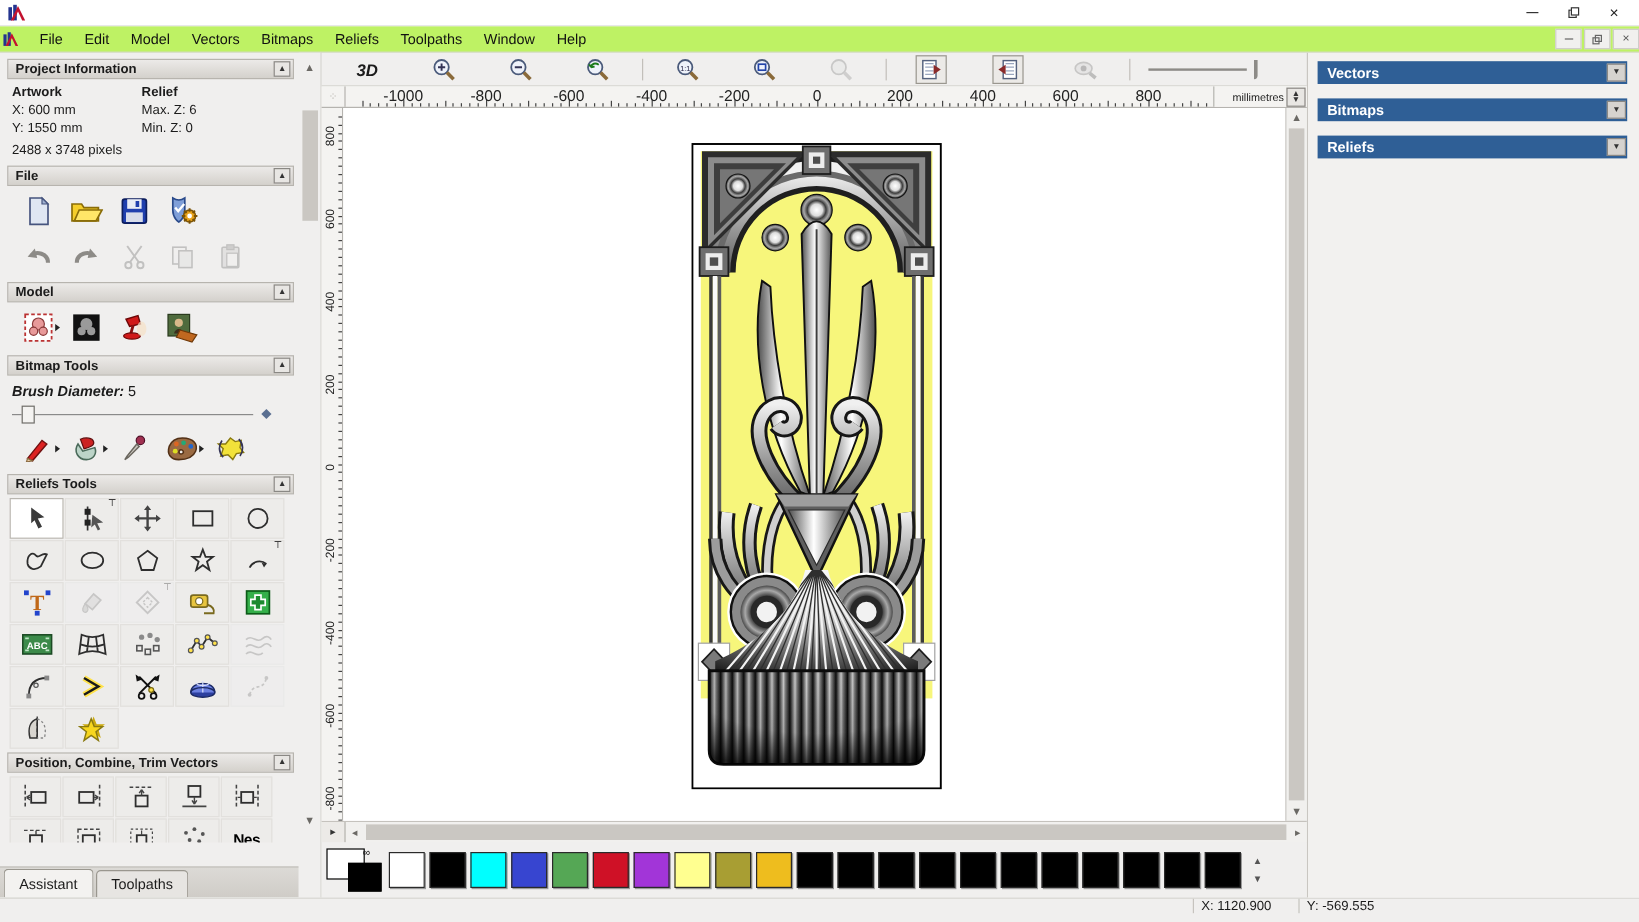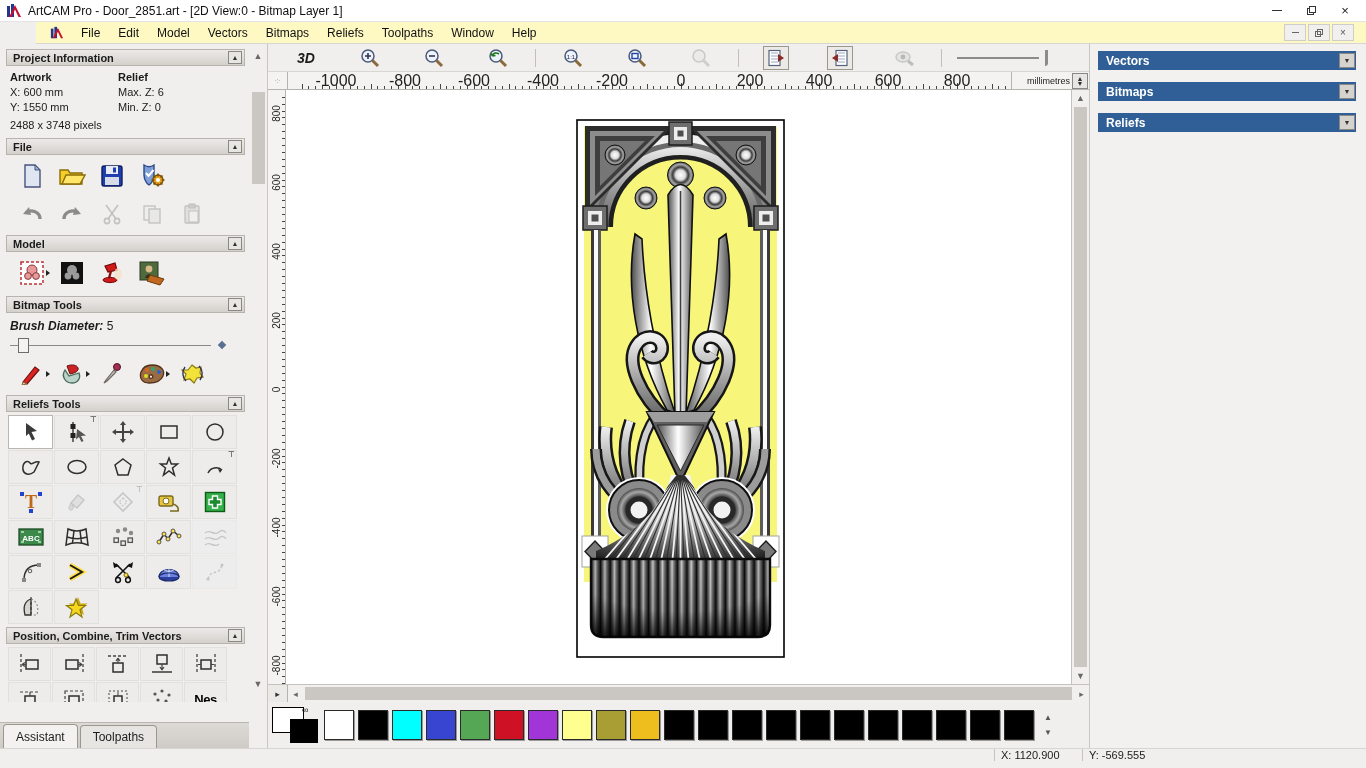--- a/index.html
+++ b/index.html
@@ -12,21 +12,21 @@
   .titlebar .logo { width:16px; height:16px; margin:0 6px 0 2px; }
   .title-text { font-size:12px; color:#111; }
   .titlebar .spacer { flex:1; }
   .winbtn { width:34px; height:21px; display:flex; align-items:center; justify-content:center; color:#222; font-size:13px; }
   .min-glyph { display:block; width:10px; height:1px; background:#333; }
   .restore-glyph { position:relative; width:9px; height:9px; }
   .restore-glyph .b1 { position:absolute; right:0; top:0; width:7px; height:7px; border:1px solid #333; background:#fff; }
   .restore-glyph .b2 { position:absolute; left:0; bottom:0; width:7px; height:7px; border:1px solid #333; background:#fff; }
 
   
-  .menubar { height:22px; background:#fef9c3; display:flex; align-items:center; padding:0 12px; border-bottom:1px solid #d8d6d2;margin-left:36px; }
+  .menubar { height:22px; background:#bef264; display:flex; align-items:center; padding:0 0; border-bottom:1px solid #d8d6d2; }
   .menubar .mlogo { width:14px; height:14px; margin:0 8px 0 2px; }
   .menu-item { padding:3px 9px; font-size:12px; color:#111; }
   .menubar .spacer { flex:1; }
   .mdibtn { width:22px; height:17px; border:1px solid #cfcdc9; background:#f1f0ee; color:#555; font-size:10px; display:flex; align-items:center; justify-content:center; margin-left:2px; }
   .mdi-min { display:block; width:7px; height:1px; background:#666; }
   .mdi-restore { position:relative; width:8px; height:8px; }
   .mdi-restore .b1 { position:absolute; right:0; top:0; width:6px; height:6px; border:1px solid #666; }
   .mdi-restore .b2 { position:absolute; left:0; bottom:0; width:6px; height:6px; border:1px solid #666; background:#f1f0ee; }
 
   
@@ -84,21 +84,21 @@
   .t3d { font-weight:bold; font-style:italic; font-size:14px; padding:0 4px; }
   .tsep { width:1px; height:18px; background:#c2bfba; margin:0 5px; }
   .tslider { position:relative; width:95px; height:20px; margin-left:10px; }
   .tslider .trk { position:absolute; left:0; top:9px; width:82px; height:2px; background:#8d8b87; }
   .tslider .hdl { position:absolute; right:4px; top:2px; width:3px; height:16px; background:#8d8b87; border-radius:0 0 4px 0; }
 
   .ruler-row { height:18px; display:flex; border-bottom:1px solid #b5b3af; background:#f4f3f1; }
   .ruler-corner { width:20px; border-right:1px solid #b5b3af; display:flex; align-items:center; justify-content:center; color:#b9b6b0; font-size:9px; }
   .hruler { position:relative; flex:1; overflow:hidden; }
   .hruler .tick { position:absolute; bottom:0; width:1px; background:#444; }
-  .hruler .rlabel { position:absolute; top:0px; transform:translateX(-50%); font-size:16px; color:#222; }
+  .hruler .rlabel { position:absolute; top:0px; transform:translateX(-50%); font-size:13px; color:#222; }
   .unitbox { width:78px; display:flex; align-items:center; border-left:1px solid #b5b3af; background:#f4f3f1; }
   .unit-label { flex:1; text-align:right; font-size:9px; padding-right:2px; color:#222; }
   .unit-btn { width:16px; height:16px; border:1px solid #8a8884; background:#e8e6e3; font-size:7px; color:#333; display:flex; flex-direction:column; align-items:center; justify-content:center; line-height:5px; margin-right:1px; }
 
   .canvas-row { flex:1; display:flex; min-height:0; }
   .vruler { width:18px; position:relative; background:#f4f3f1; border-right:1px solid #b5b3af; overflow:hidden; }
   .vruler .tick { position:absolute; right:0; height:1px; background:#444; }
   .vruler .rlabel { position:absolute; transform:rotate(-90deg); transform-origin:center; font-size:10px; color:#222; width:30px; text-align:center; left:-7px; }
   .canvas { flex:1; position:relative; background:#ffffff; overflow:hidden; }
   .door { position:absolute; left:290px; top:29px; width:209px; height:539px; }
@@ -143,21 +143,20 @@
 <body>
 
 <div class="window">
 
   <div class="titlebar">
     <svg class="logo" viewBox="0 0 16 16">
       <rect x="1" y="3" width="3" height="11" fill="#24348f"></rect>
       <rect x="5" y="1" width="3" height="13" fill="#24348f"></rect>
       <path d="M3,14 L9,2 L15,14 L12.5,14 L9,6.5 L5.5,14 Z" fill="#c3122f"></path>
     </svg>
-    <span class="title-text">ArtCAM Pro - Door_2851.art - [2D View:0 - Bitmap Layer 1]</span>
     <span class="spacer"></span>
     <div class="winbtn">
         <span class="min-glyph"></span>
       </div>
     <div class="winbtn">
         <span class="restore-glyph">
           <span class="b2"></span>
           <span class="b1"></span>
         </span>
       </div>

